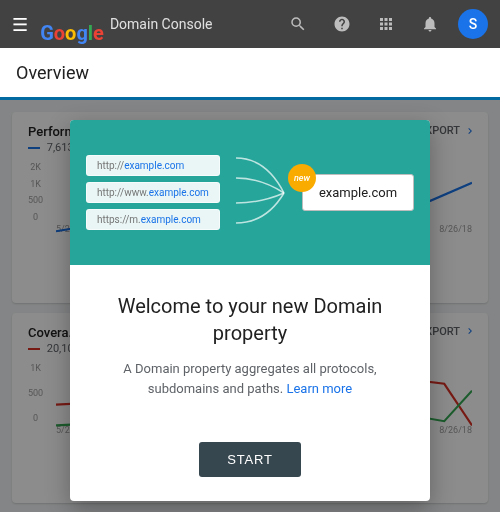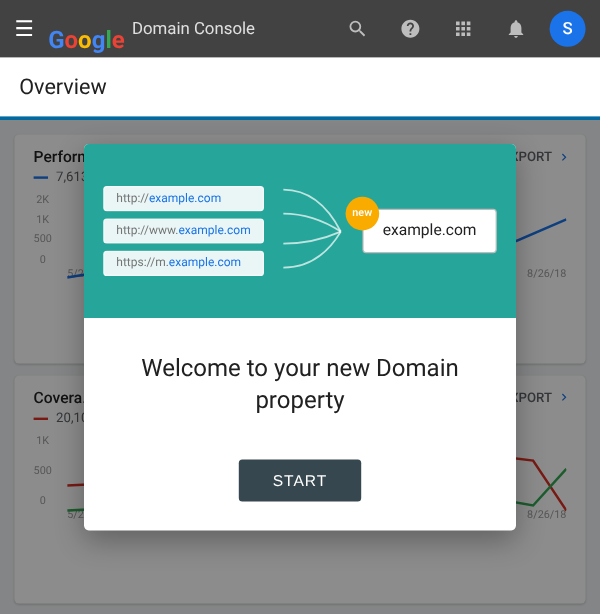--- a/index.html
+++ b/index.html
@@ -229,20 +229,21 @@
       color: #fff;
       border-radius: 50%;
       width: 28px;
       height: 28px;
       font-size: 9px;
       font-weight: 500;
       display: flex;
       align-items: center;
       justify-content: center;
       z-index: 2;
+      font-style: italic;
     }
     .target-box {
       background: #fff;
       border: 1.5px solid #bdbdbd;
       border-radius: 3px;
       padding: 10px 16px;
       font-size: 13px;
       color: #212121;
       font-weight: 400;
     }
@@ -410,19 +411,23 @@
 
           <div class="target-box-wrap">
             <div class="new-badge">new</div>
             <div class="target-box">example.com</div>
           </div>
         </div>
       </div>
 
       <div class="modal-body">
         <div class="modal-title">Welcome to your new Domain property</div>
+        <div class="modal-desc">
+          <span>A Domain property aggregates all protocols, subdomains and paths.</span>
+          <a href="#">Learn more</a>
+        </div>
         <button class="modal-start-btn">START</button>
       </div>
 
     </div>
   </div>
 
 </div>
 
 </body></html>

